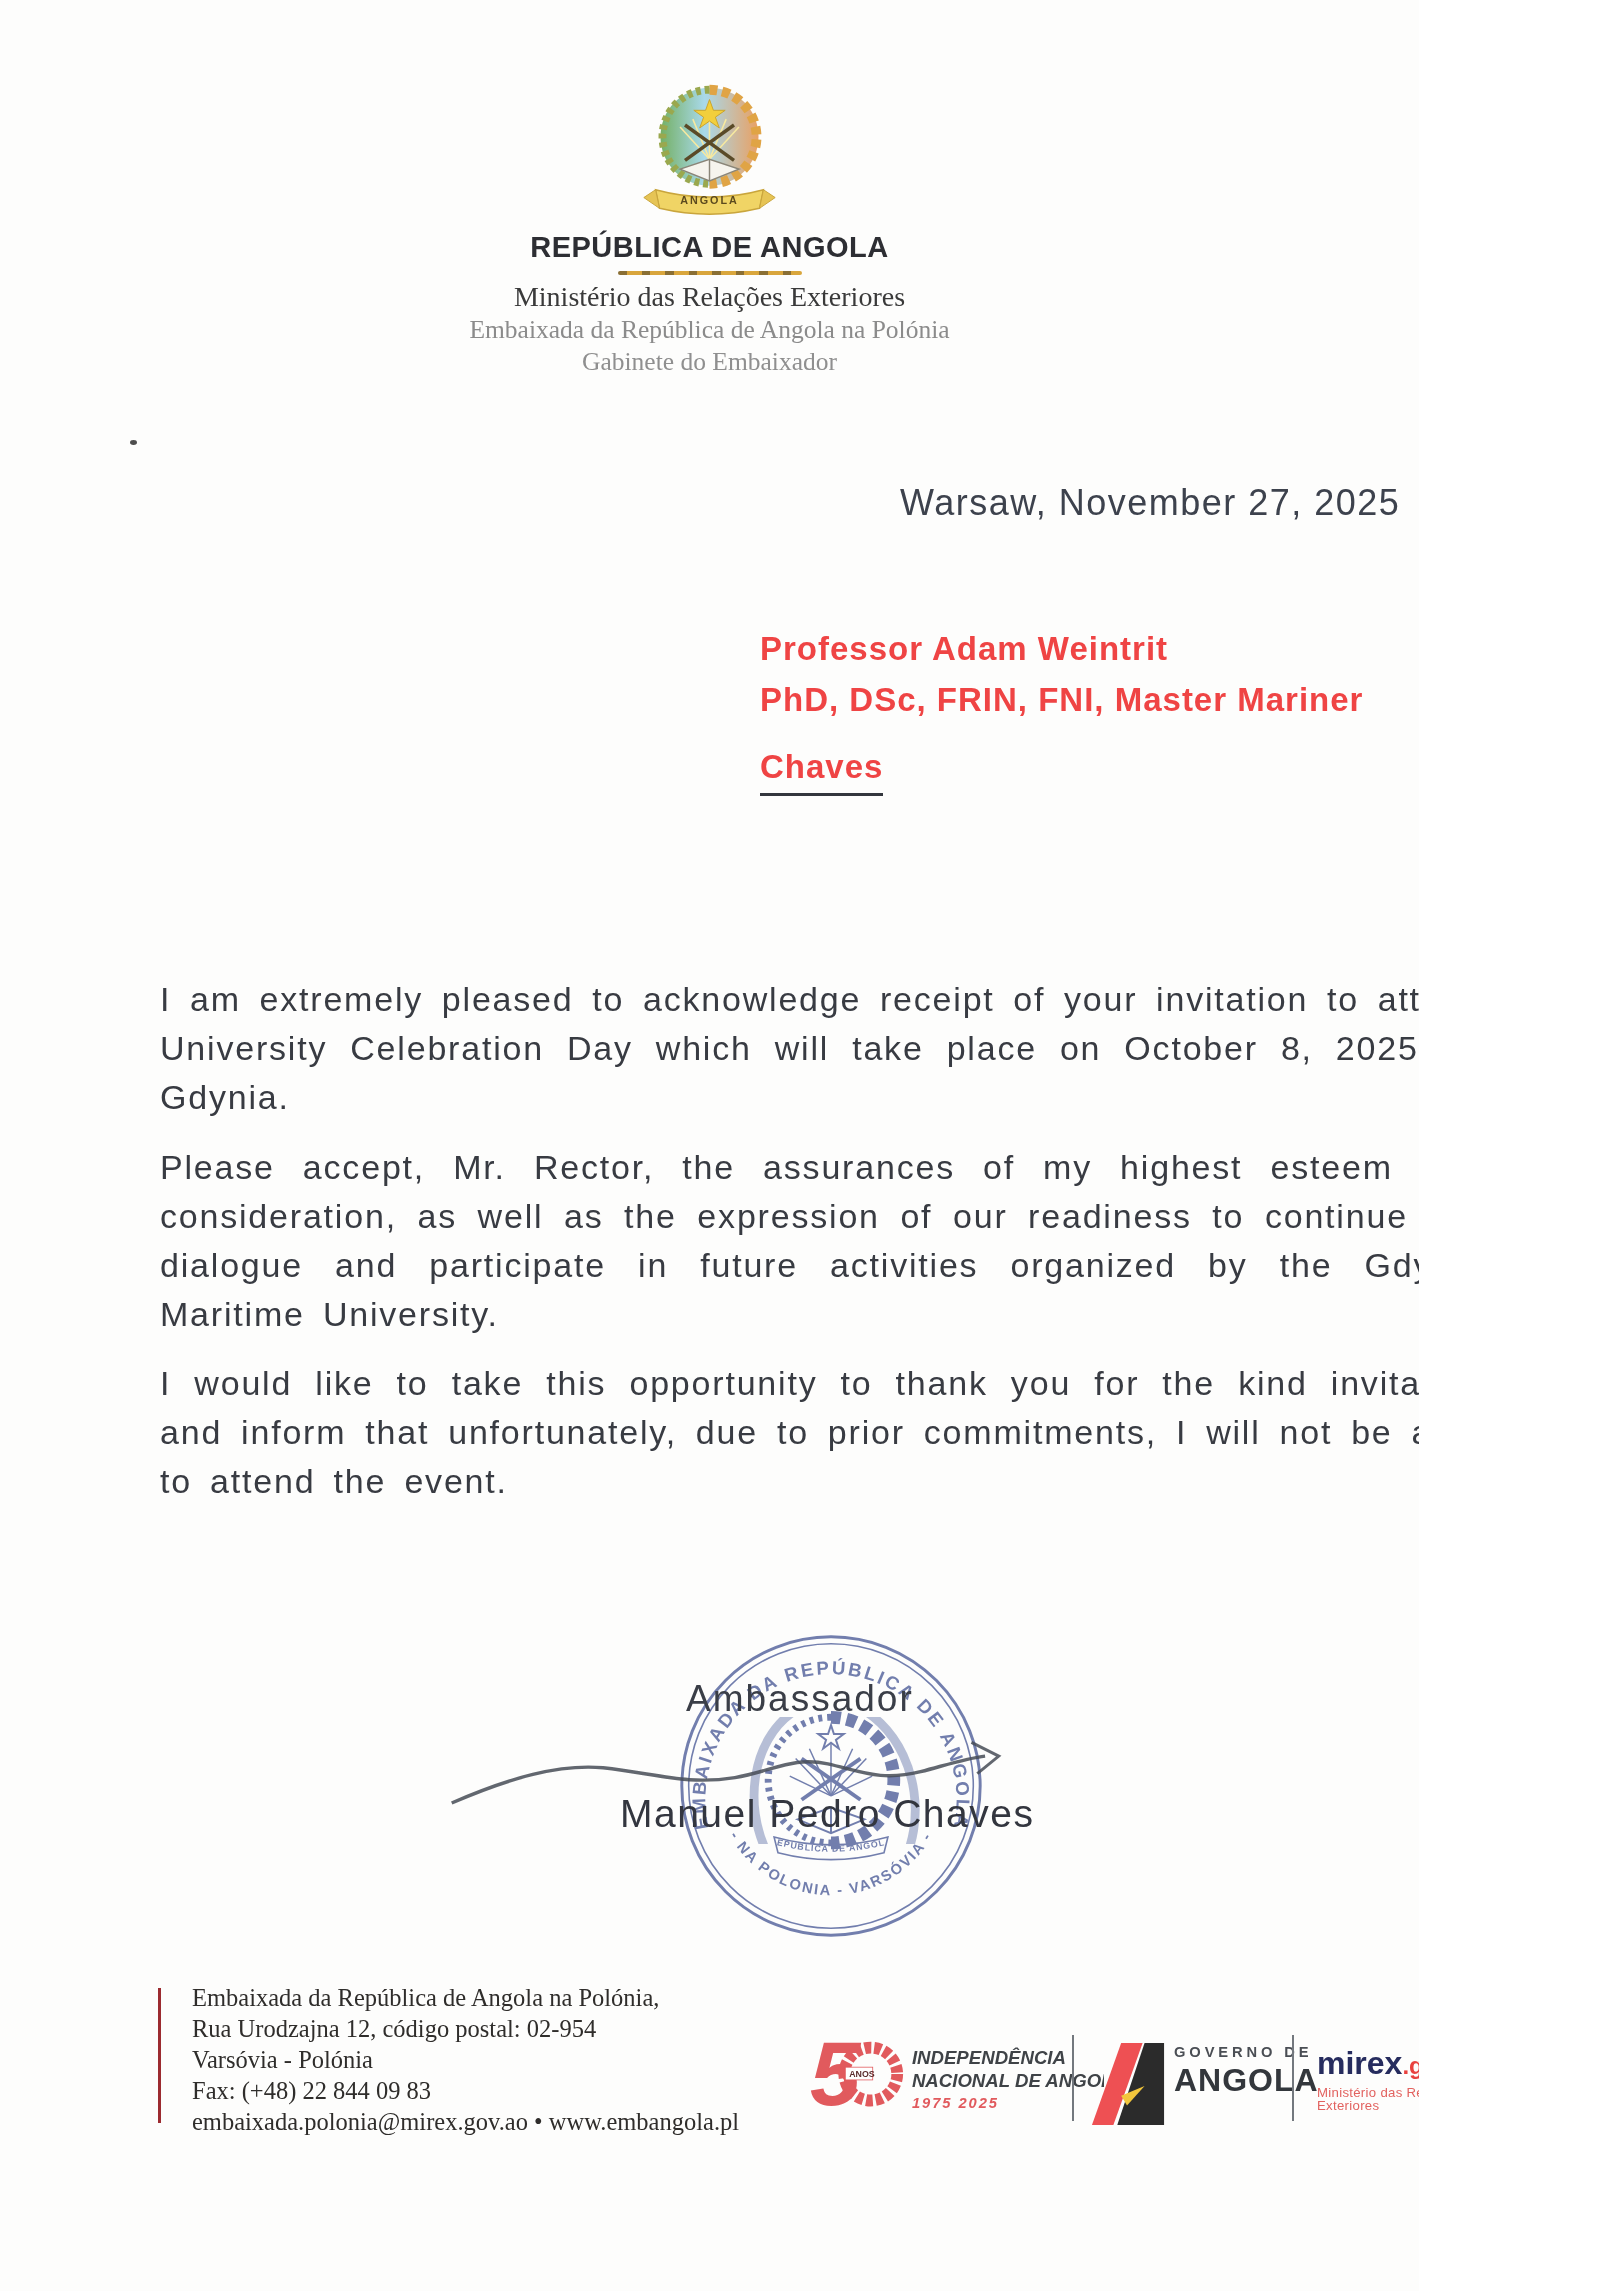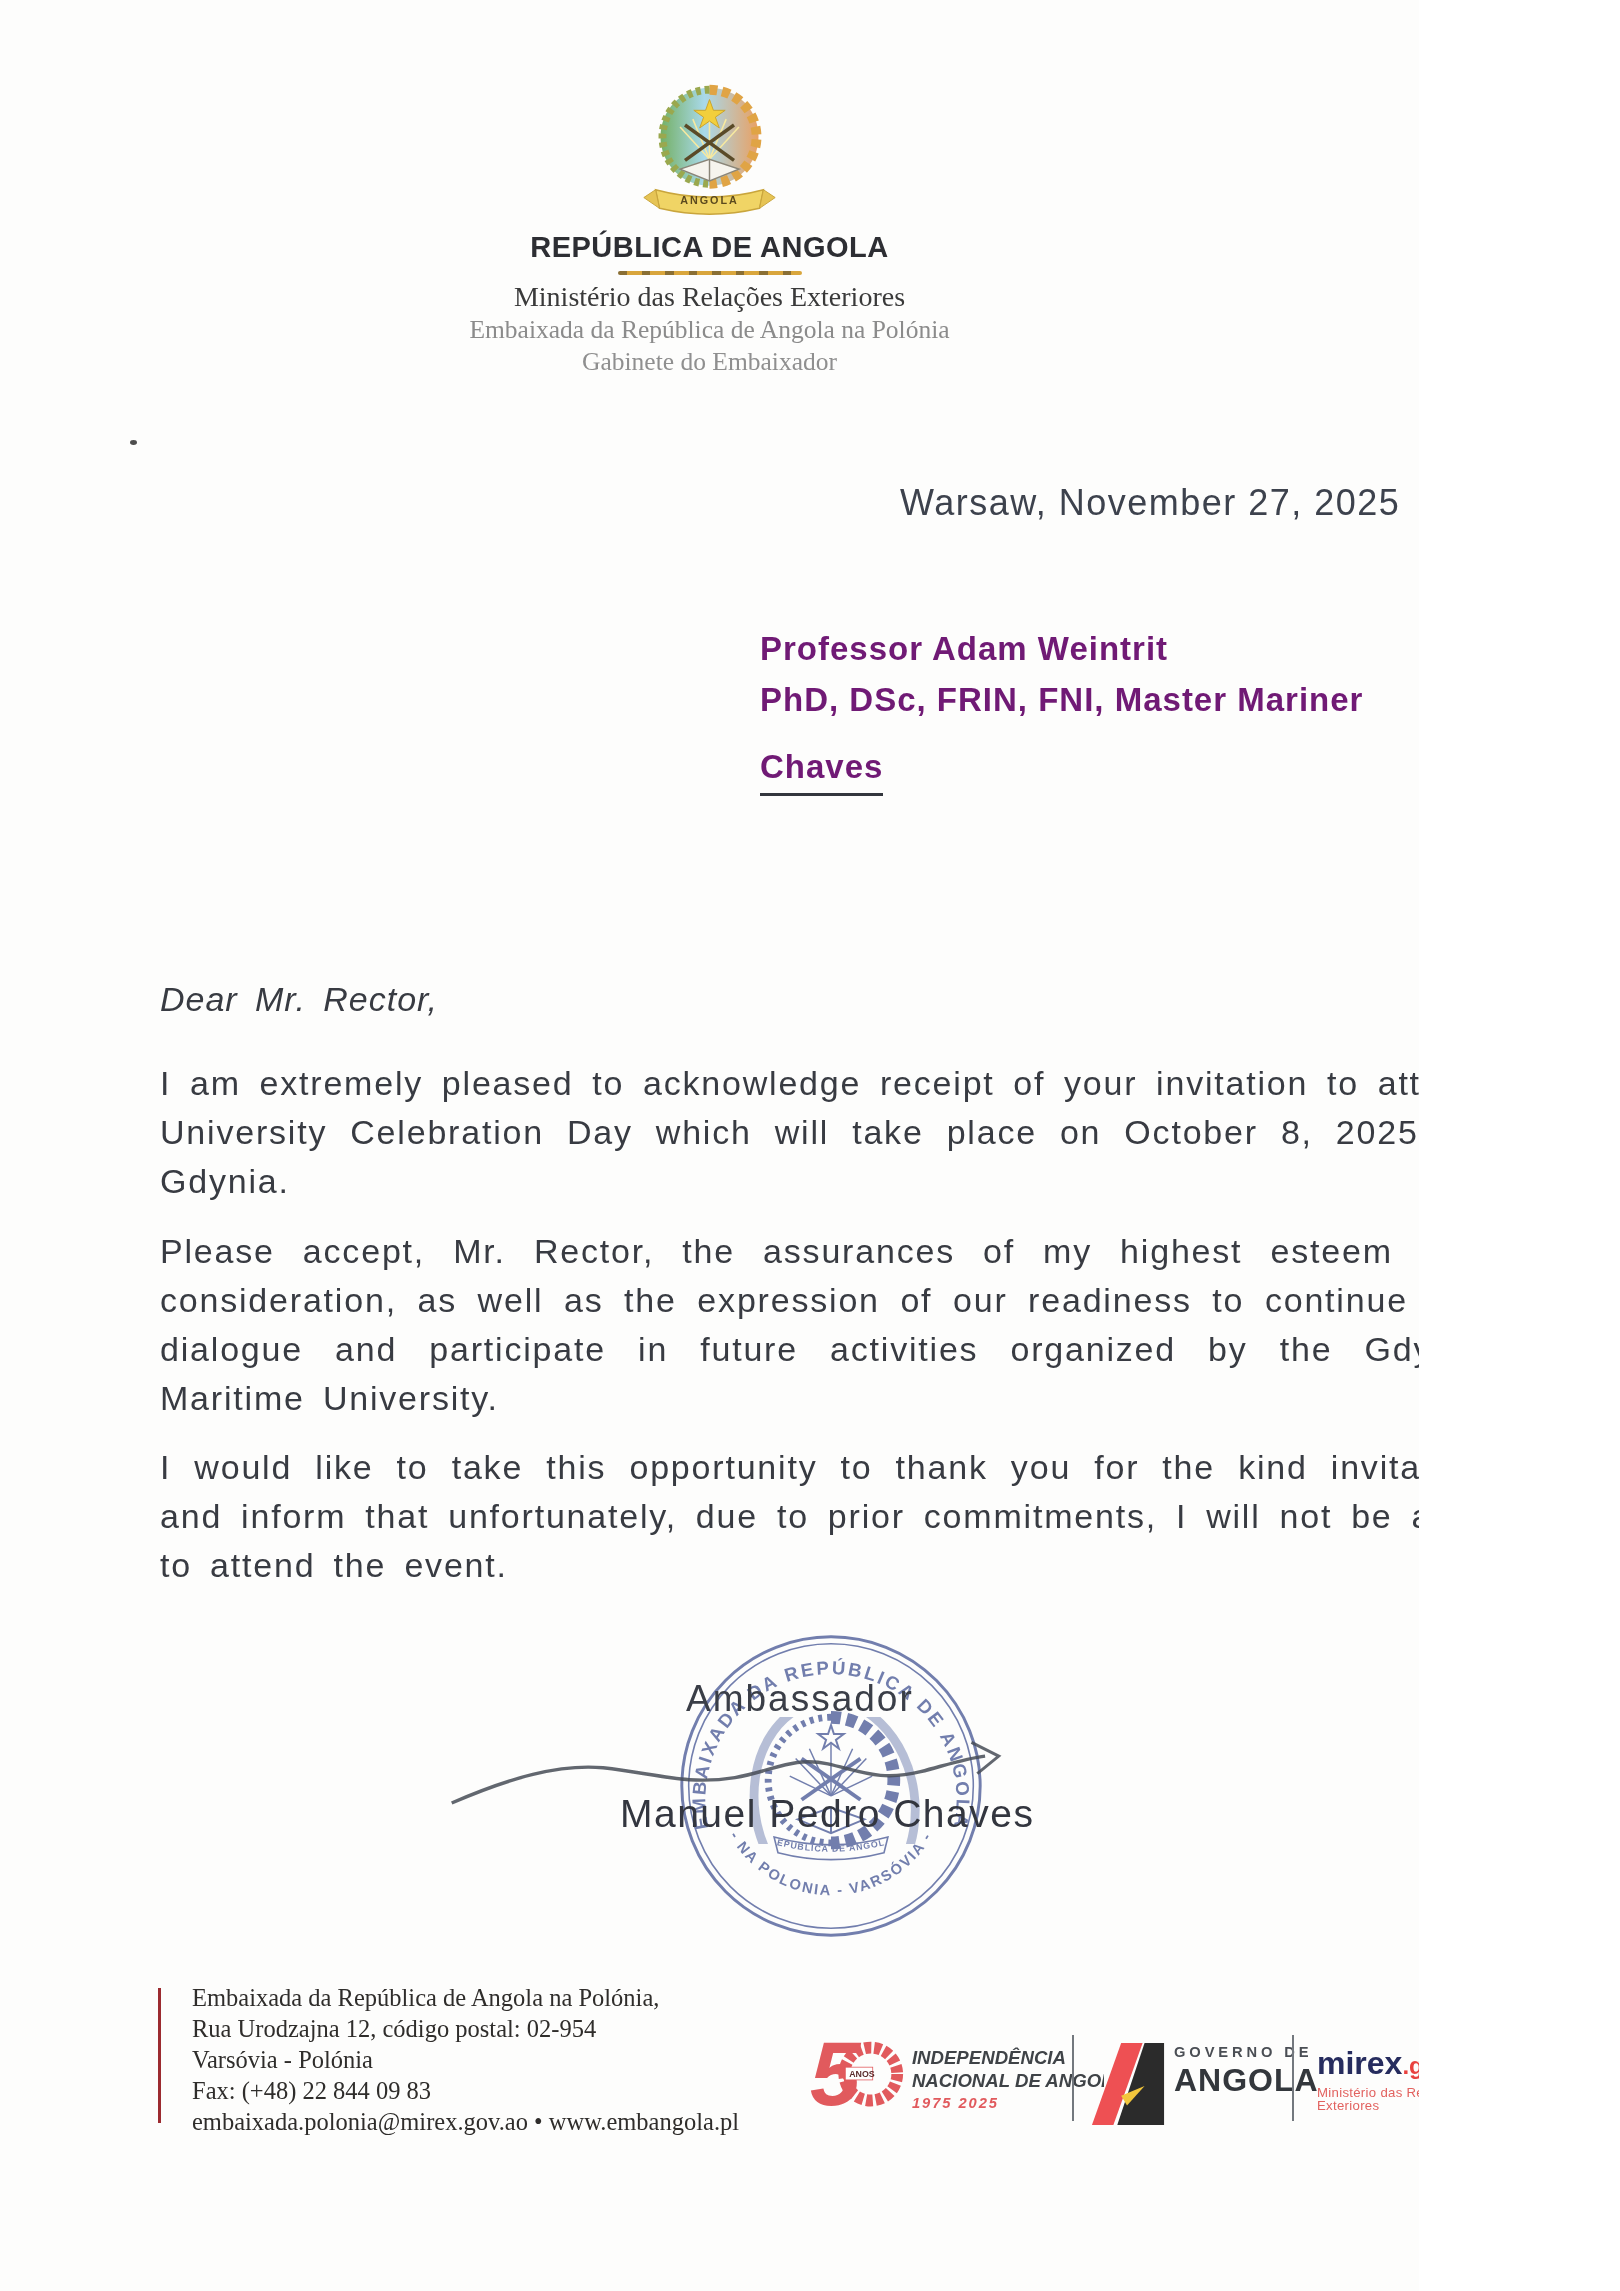--- a/index.html
+++ b/index.html
@@ -12,21 +12,21 @@
   .emblem-svg{display:block;margin:0 auto;}
   .country-title{margin-top:5.9px;font-size:29px;font-weight:700;letter-spacing:0.5px;color:#2d2e33;}
   .gold-rule{width:184px;height:3.9px;margin:6.9px auto 5.9px auto;border-radius:2px;
     background:repeating-linear-gradient(90deg,#8a6f34 0 8.8px,#d9a63c 8.8px 23.5px);}
   .ministry{font-family:"Liberation Serif",serif;font-size:28px;color:#3a3a3a;margin-top:2px;}
   .embassy-line{font-family:"Liberation Serif",serif;font-size:25.5px;color:#8b8b8b;margin-top:2.9px;}
   .office-line{font-family:"Liberation Serif",serif;font-size:25.5px;color:#8f8f8f;margin-top:2px;}
   
   .dateline{position:absolute;top:482px;left:900px;font-size:36px;letter-spacing:1.5px;color:#3d424d;}
   .addressee{position:absolute;top:623px;left:760px;font-weight:700;font-size:33px;line-height:51px;
-    letter-spacing:1px;color:#701a75;}
+    letter-spacing:1px;color:#ef4444;}
   .addressee .city{display:inline-block;margin-top:15.7px;border-bottom:3.9px solid #33363d;padding-bottom:1px;}
   
   .body-text{position:absolute;top:975px;left:160px;width:1323px;font-size:34px;line-height:49px;
     letter-spacing:1.8px;word-spacing:6.9px;color:#383b42;}
   .salutation{font-style:italic;margin:0 0 35px 0;letter-spacing:1px;}
   .body-text p.para{text-align:justify;margin:0 0 20.6px 0;}
   
   .sig-title{position:absolute;top:1678px;left:686px;font-size:37px;letter-spacing:2px;color:#3a3e47;z-index:4;}
   .stamp-svg{position:absolute;top:1627px;left:672px;opacity:.85;z-index:2;}
   .signature-svg{position:absolute;top:1717px;left:431px;z-index:3;}
@@ -98,21 +98,20 @@
 
   <div class="dateline">Warsaw, November 27, 2025</div>
 
   <div class="addressee">
     <div>Professor Adam Weintrit</div>
     <div>PhD, DSc, FRIN, FNI, Master Mariner</div>
     <div><span class="city">Chaves</span></div>
   </div>
 
   <div class="body-text">
-    <p class="salutation">Dear Mr. Rector,</p>
     <p class="para">I am extremely pleased to acknowledge receipt of your invitation to attend University Celebration Day which will take place on October 8, 2025, in Gdynia.</p>
     <p class="para">Please accept, Mr. Rector, the assurances of my highest esteem and consideration, as well as the expression of our readiness to continue our dialogue and participate in future activities organized by the Gdynia Maritime University.</p>
     <p class="para">I would like to take this opportunity to thank you for the kind invitation and inform that unfortunately, due to prior commitments, I will not be able to attend the event.</p>
   </div>
 
   <div class="sig-title">Ambassador</div>
 
   <svg class="stamp-svg" width="318" height="318" viewBox="0 0 324 324">
     <defs>
       <path id="arcTop" d="M 50,238 A 128,128 0 1 1 274,238" fill="none"></path>

